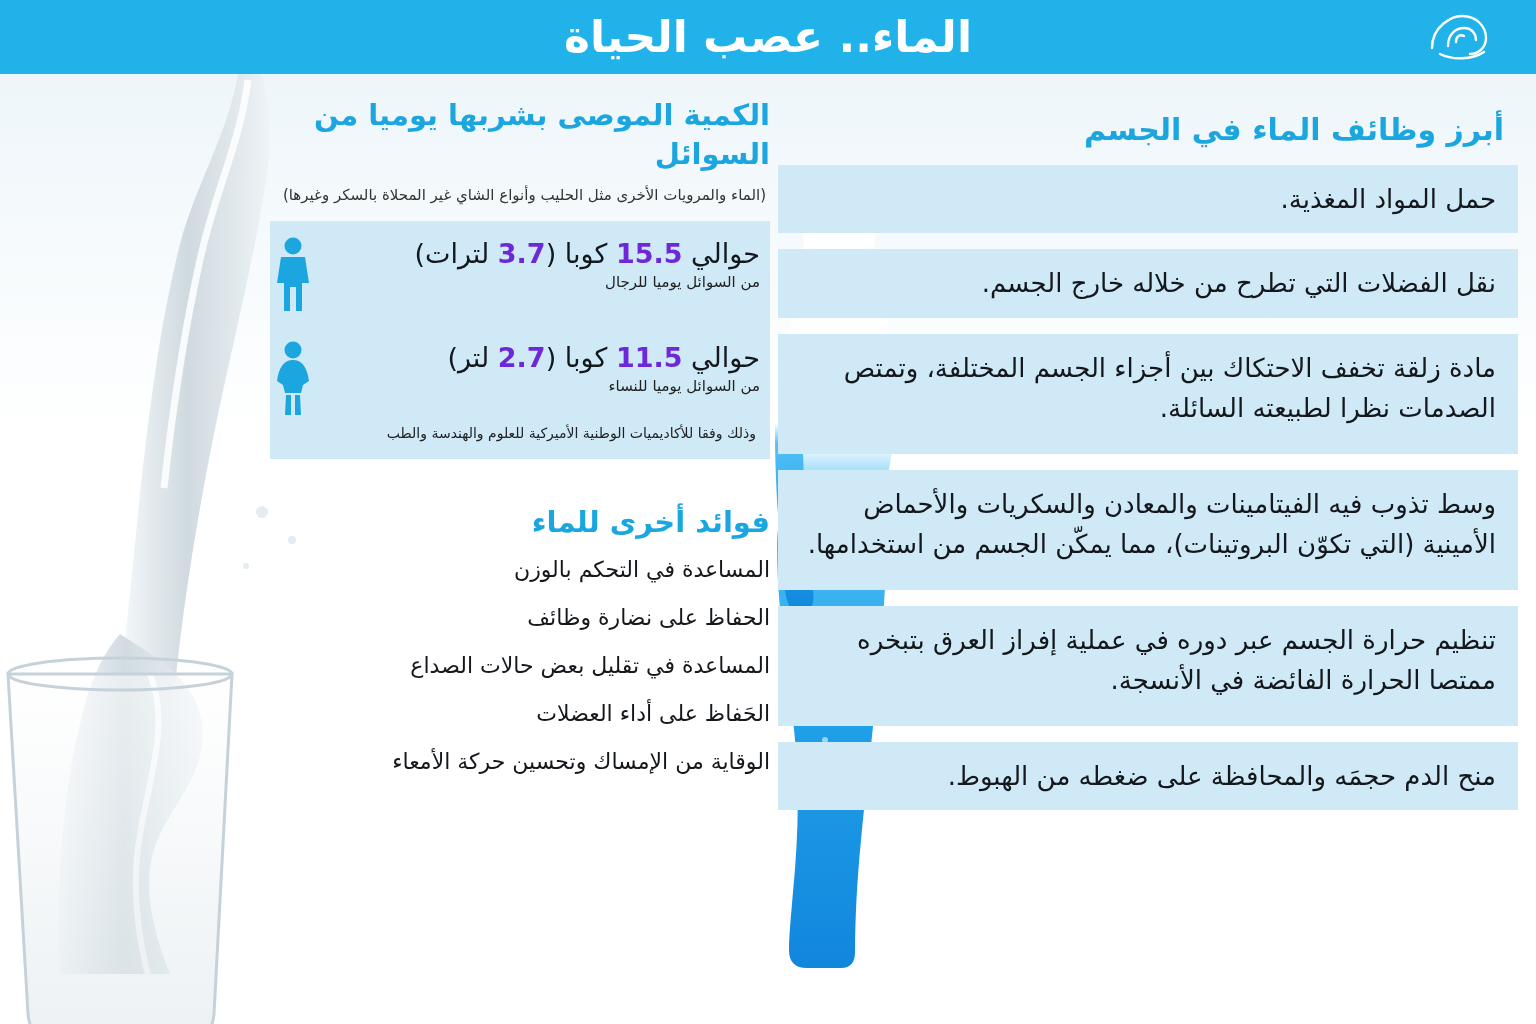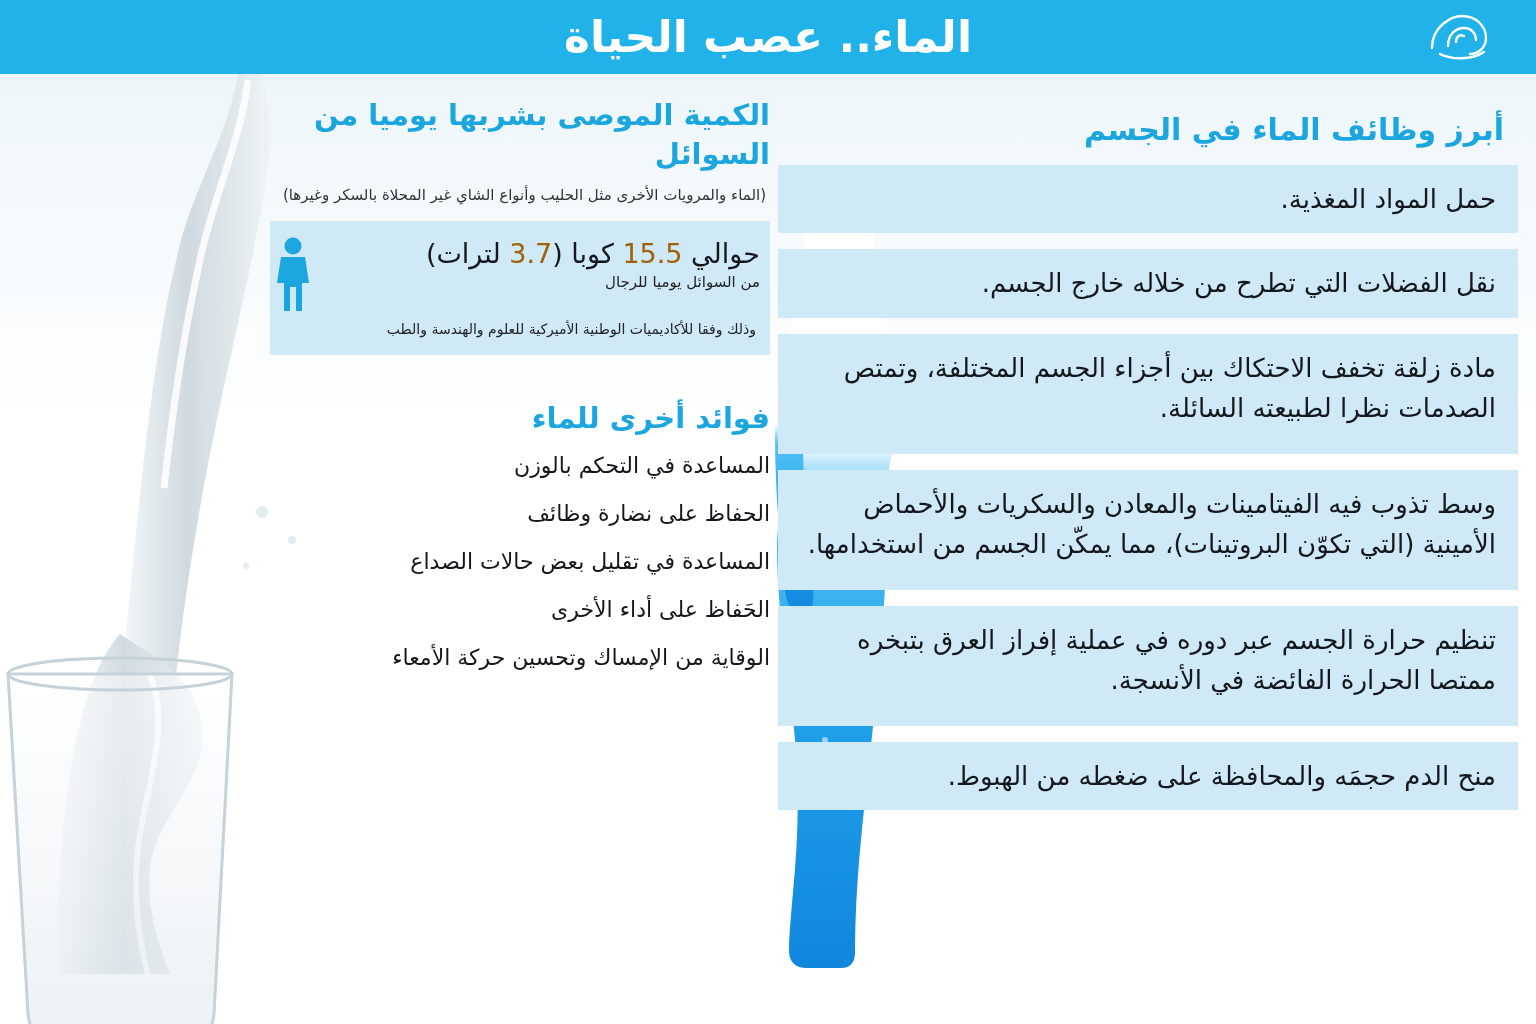--- a/index.html
+++ b/index.html
@@ -86,21 +86,21 @@
     display:flex;flex-direction:row-reverse;align-items:flex-start;
     justify-content:flex-start;
     padding:0 10px 0 0;
   }
   .amount-text{
     flex:1;text-align:right;padding-left:14px;
   }
   .amount-main{
     font-size:27px;color:#14181c;line-height:1.25;
   }
-  .amount-main b{color:#a16207;font-weight:normal;}
+  .amount-main b{color:#6d28d9;font-weight:bold;}
   .amount-sub{
     font-size:15px;color:#222;margin-top:2px;
   }
   .person-icon{width:46px;flex:0 0 46px;text-align:center;}
   .person-icon svg{display:block;margin:0 auto;}
   .source-note{
     font-size:14px;color:#222;text-align:right;padding:6px 14px 4px 0;
   }
   .benefits-title{
     color:#1ca6e0;font-size:29px;font-weight:bold;text-align:right;
@@ -220,23 +220,36 @@
           <circle cx="20" cy="9" r="8.5" fill="#1ca6e0"></circle>
           <path d="M8 20 L32 20 L36 46 L29 46 L29 74 L23 74 L23 50 L17 50 L17 74 L11 74 L11 46 L4 46 Z" fill="#1ca6e0"></path>
         </svg>
       </div>
       <div class="amount-text">
         <div class="amount-main"><span>حوالي </span><b>15.5</b><span> كوبا (</span><b>3.7</b><span> لترات)</span></div>
         <div class="amount-sub">من السوائل يوميا للرجال</div>
       </div>
     </div>
 
+    <div class="amount-row" style="margin-top:26px;">
+      <div class="person-icon">
+        <svg width="40" height="78" viewBox="0 0 40 78" aria-hidden="true">
+          <circle cx="20" cy="9" r="8.5" fill="#1ca6e0"></circle>
+          <path d="M20 19 C 11 19, 6 26, 4 40 L 10 44 L 12 52 L 28 52 L 30 44 L 36 40 C 34 26, 29 19, 20 19 Z" fill="#1ca6e0"></path>
+          <path d="M13 54 L18 54 L18 74 L12 74 Z M22 54 L27 54 L28 74 L22 74 Z" fill="#1ca6e0"></path>
+        </svg>
+      </div>
+      <div class="amount-text">
+        <div class="amount-main"><span>حوالي </span><b>11.5</b><span> كوبا (</span><b>2.7</b><span> لتر)</span></div>
+        <div class="amount-sub">من السوائل يوميا للنساء</div>
+      </div>
+    </div>
 
     <div class="source-note">وذلك وفقا للأكاديميات الوطنية الأميركية للعلوم والهندسة والطب</div>
   </div>
 
   <div class="benefits-title">فوائد أخرى للماء</div>
   <div class="benefit">المساعدة في التحكم بالوزن</div>
   <div class="benefit">الحفاظ على نضارة وظائف</div>
   <div class="benefit">المساعدة في تقليل بعض حالات الصداع</div>
-  <div class="benefit">الحَفاظ على أداء الأخرى</div>
+  <div class="benefit">الحَفاظ على أداء العضلات</div>
   <div class="benefit">الوقاية من الإمساك وتحسين حركة الأمعاء</div>
 </div>
 
 </body></html>

